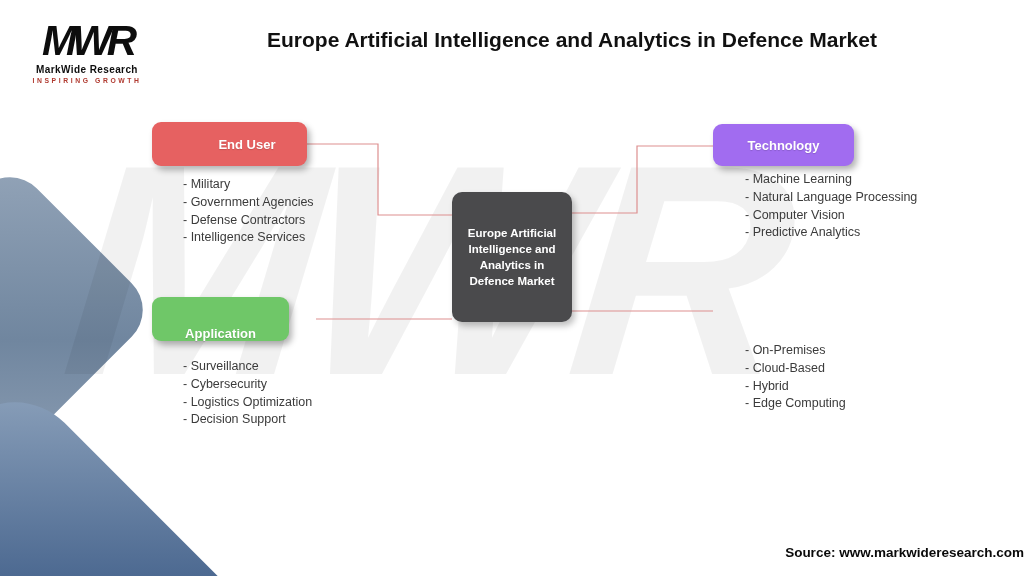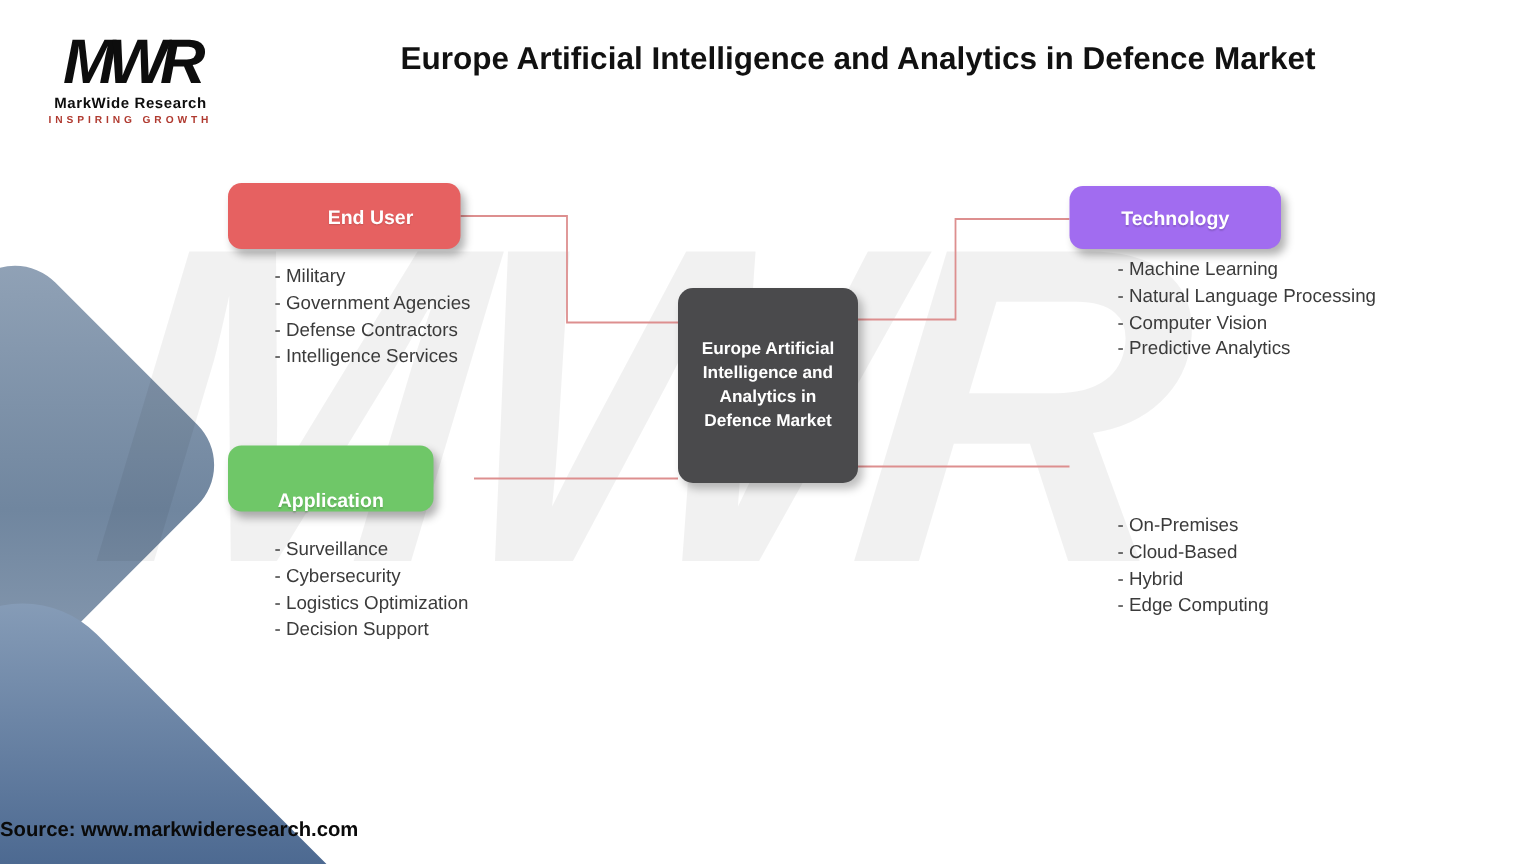--- a/index.html
+++ b/index.html
@@ -71,21 +71,21 @@
     background:#4a4a4c; border-radius:10px;
     display:flex; align-items:center; justify-content:center;
     text-align:center; color:#fff; font-weight:bold; font-size:11.5px;
     line-height:1.4; padding:0 13px;
     box-shadow:3px 4px 6px rgba(0,0,0,0.25);
   }
 
   
   .footer-source {
     position:absolute; left:0; width:100%; top:545px;
-    text-align:left; font-size:13.5px; font-weight:bold; color:#0a0a0a;
+    text-align:right; font-size:13.5px; font-weight:bold; color:#0a0a0a;
   }
   .footer-source a { color:#0a0a0a; text-decoration:none; }
   .footer-disclaimer {
     position:absolute; left:668px; top:550px; width:350px;
     font-size:9.6px; font-style:italic; color:#1c1c1c;
   }
 </style>
 </head>
 <body>
 

